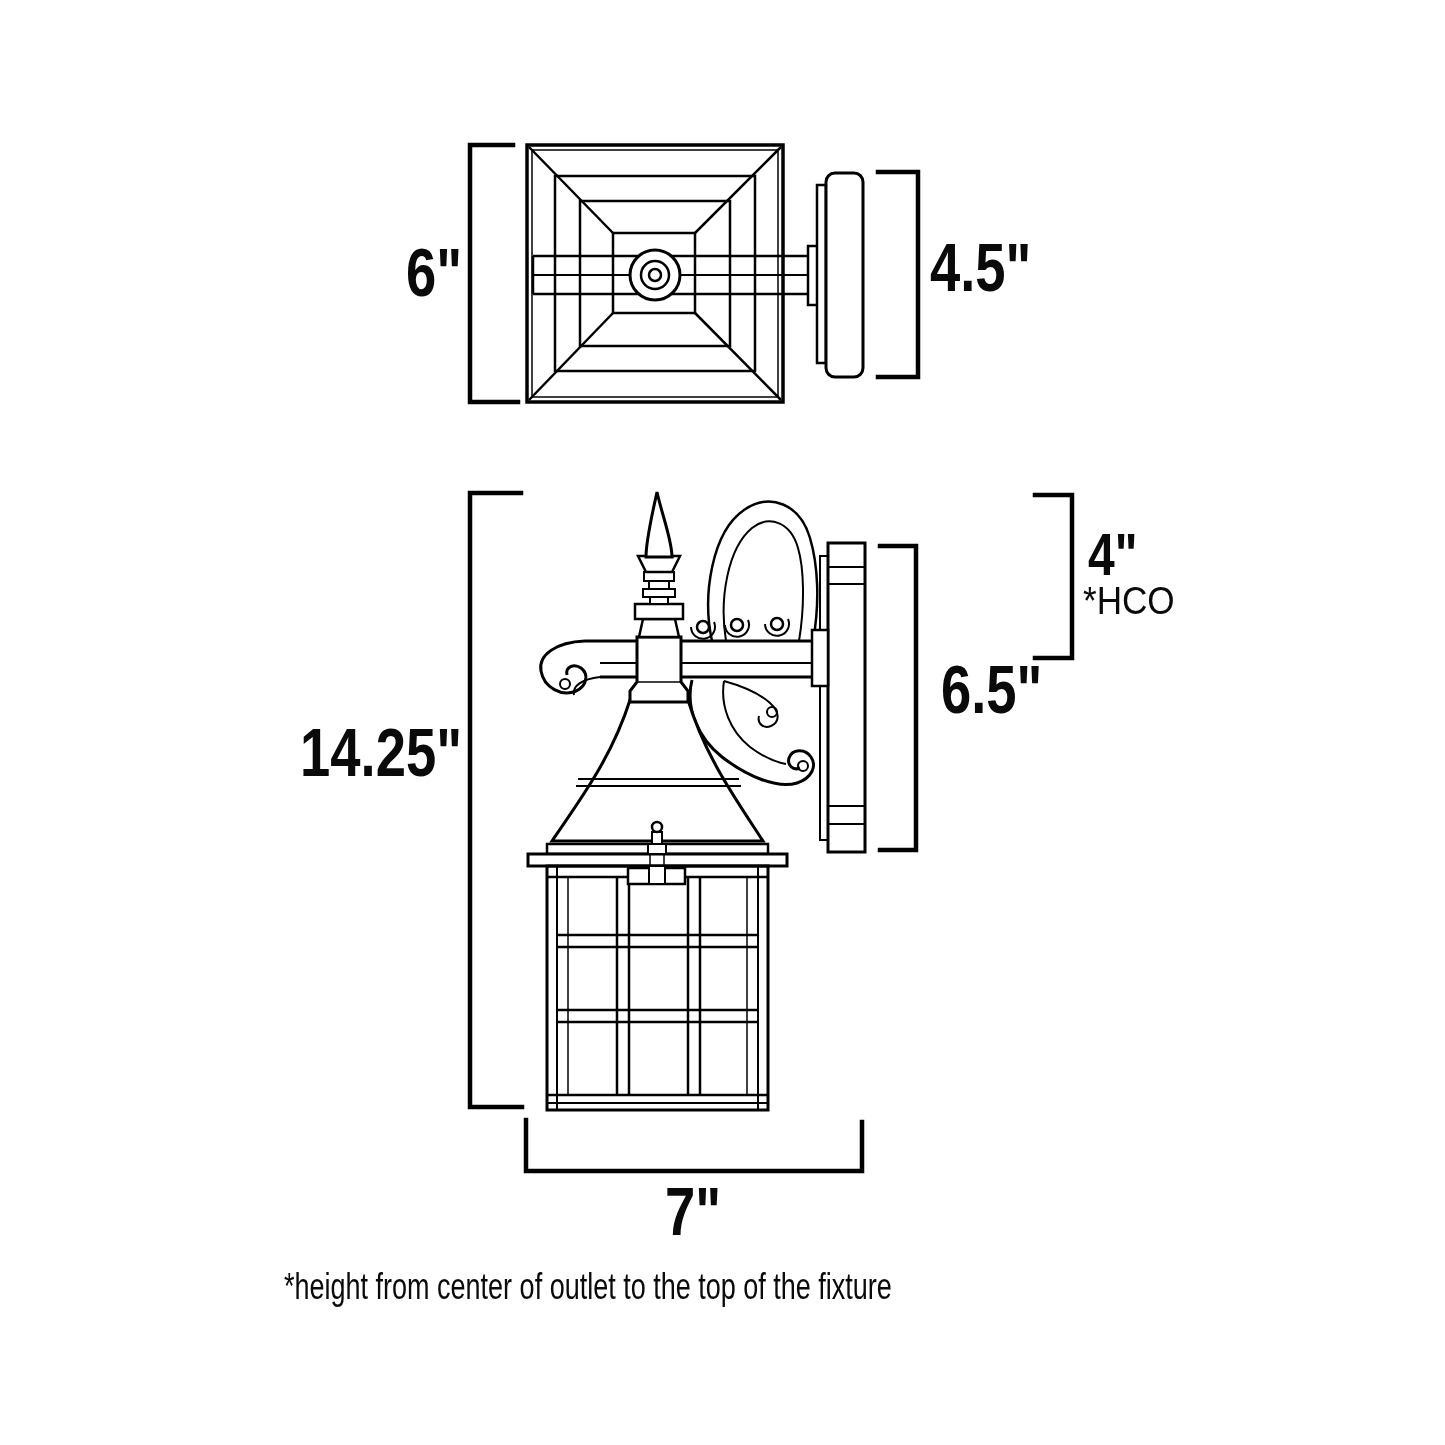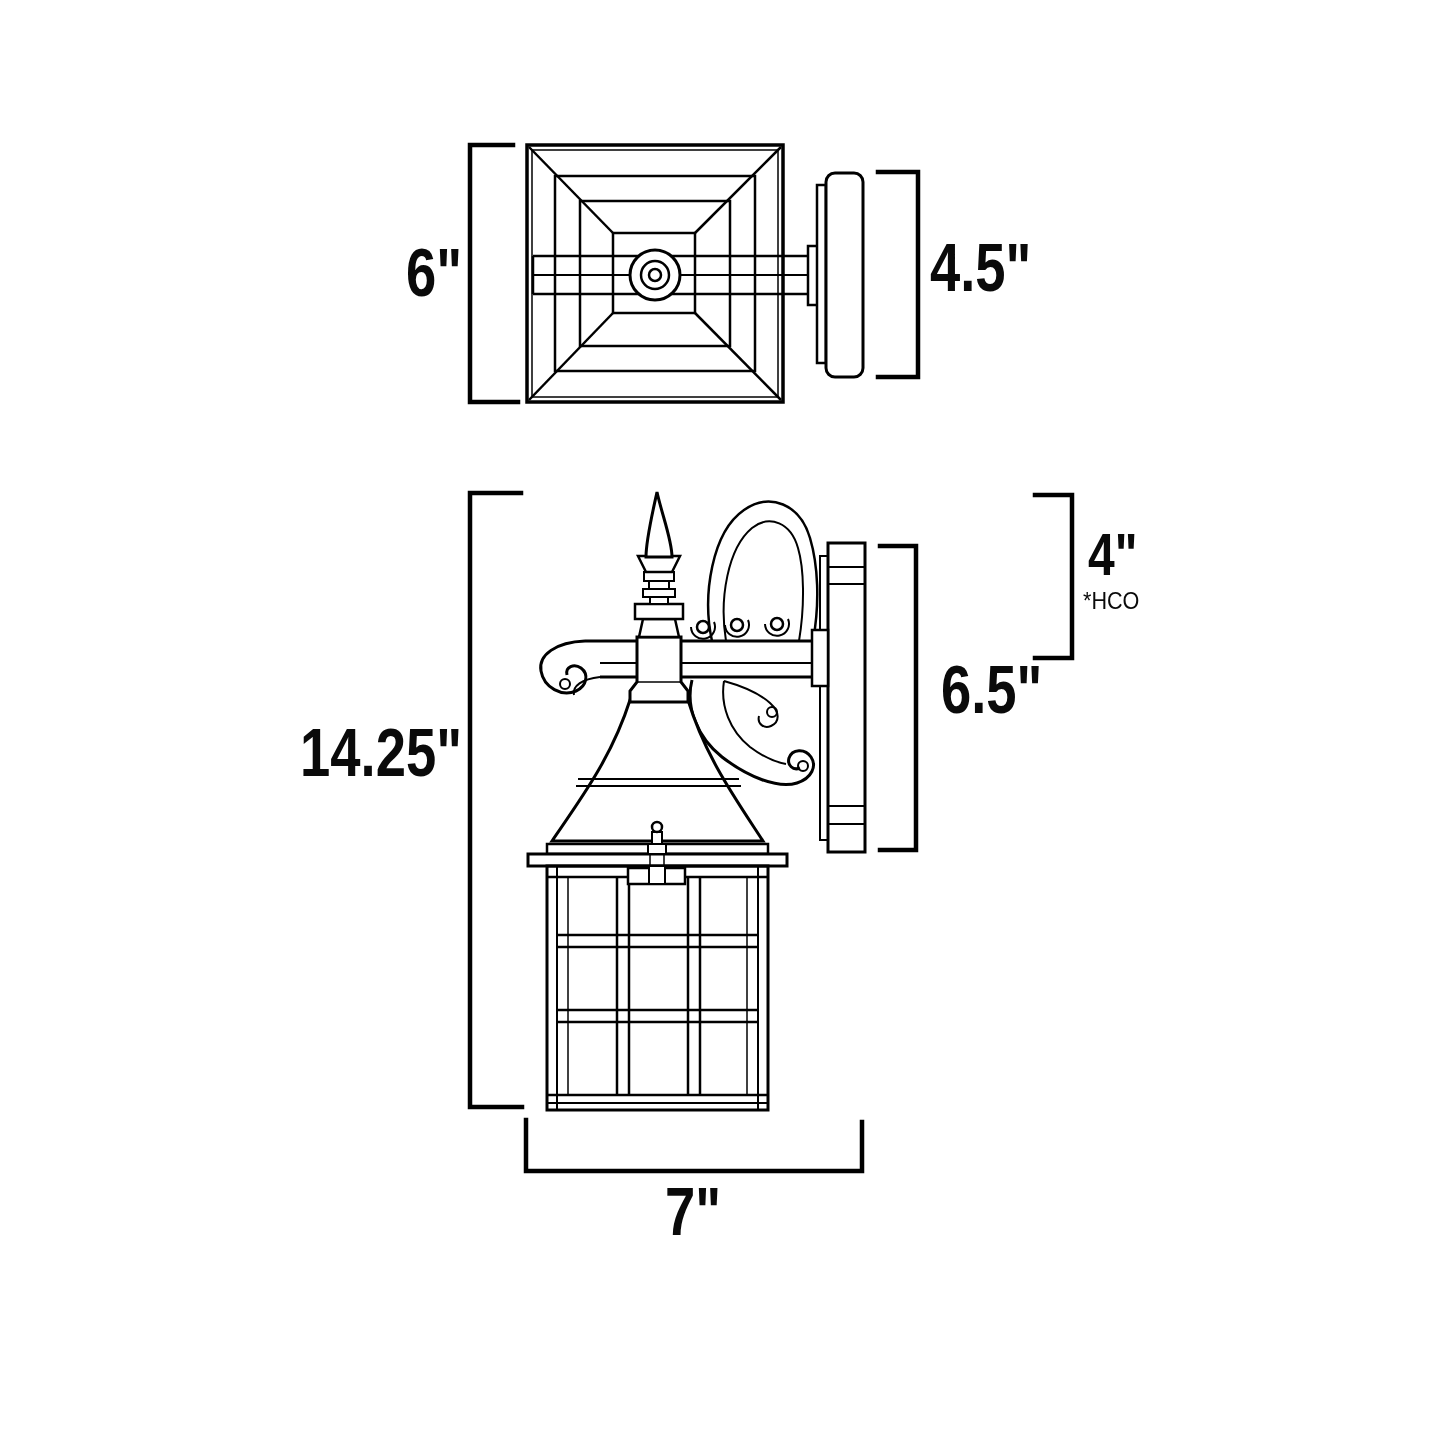--- a/index.html
+++ b/index.html
@@ -5,21 +5,21 @@
   html,body{margin:0;padding:0;background:#ffffff;}
   #stage{position:relative;width:1445px;height:1445px;background:#ffffff;overflow:hidden;
          font-family:"Liberation Sans",sans-serif;}
   #drawing{position:absolute;left:0;top:0;}
   .dim{position:absolute;font-weight:700;font-size:68px;color:#0a0a0a;white-space:nowrap;line-height:1;}
   .dim .tx{display:inline-block;transform:scaleX(0.80);}
   .a-r{transform:translate(-100%,-50%);} .a-r .tx{transform-origin:100% 50%;}
   .a-l{transform:translate(0,-50%);}    .a-l .tx{transform-origin:0 50%;}
   .a-c{transform:translate(-50%,-50%);} .a-c .tx{transform-origin:50% 50%;}
   .dim-sm{font-size:60px;}
-  .note-hco{position:absolute;font-weight:400;font-size:24px;color:#0a0a0a;white-space:nowrap;
+  .note-hco{position:absolute;font-weight:400;font-size:39px;color:#0a0a0a;white-space:nowrap;
             transform:translate(0,-50%);}
   .note-hco .tx{display:inline-block;transform:scaleX(0.90);transform-origin:0 50%;}
   .footnote{position:absolute;font-weight:400;font-size:36px;color:#0a0a0a;white-space:nowrap;
             transform:translate(0,-50%);}
   .footnote .tx{display:inline-block;transform:scaleX(0.75);transform-origin:0 50%;}
 </style>
 </head>
 <body>
 
 <div id="stage">
@@ -174,14 +174,16 @@
 
   <div class="note-hco" style="left:1083px;top:601px;">
     <span class="tx">*HCO</span></div>
 
   <div class="dim a-l" style="left:941px;top:689px;">
     <span class="tx">6.5"</span></div>
 
   <div class="dim a-c" style="left:693px;top:1211px;">
     <span class="tx">7"</span></div>
 
+  <div class="footnote" style="left:284px;top:1287px;">
+    <span class="tx">*height from center of outlet to the top of the fixture</span></div>
 
 </div>
 
 </body></html>

